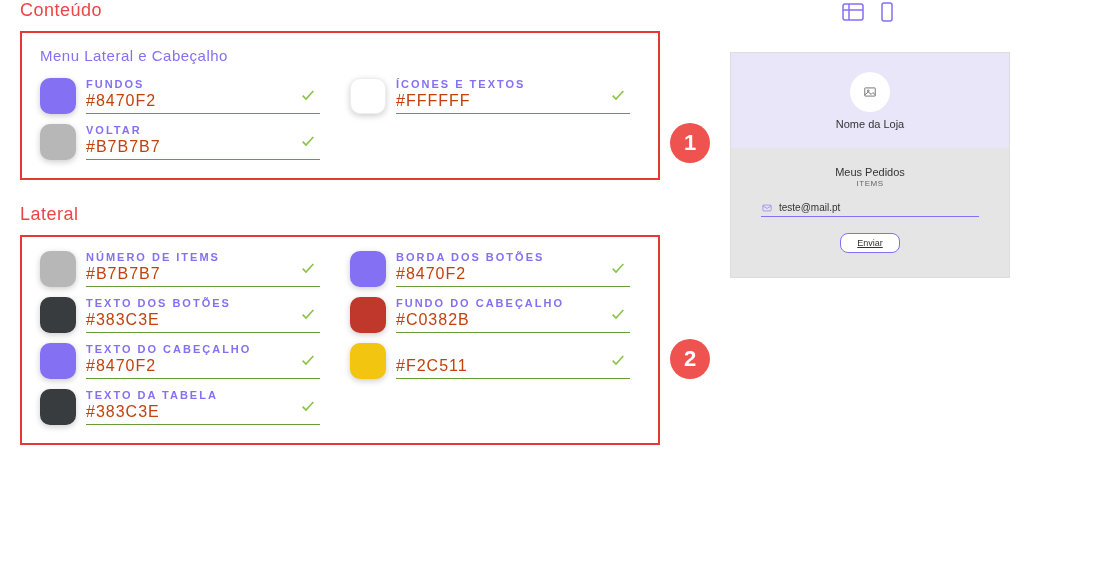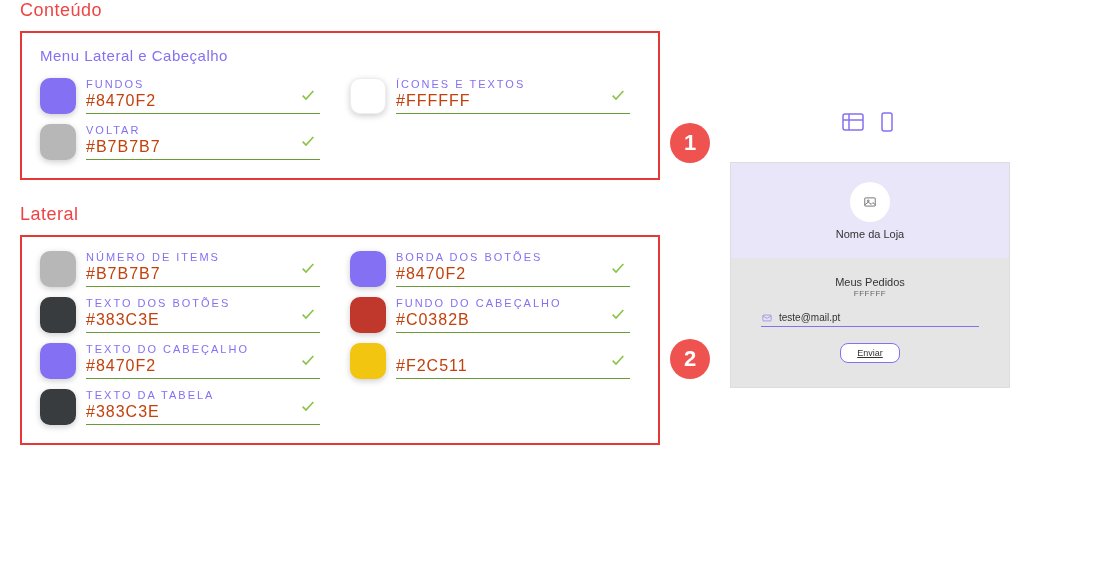--- a/index.html
+++ b/index.html
@@ -1,31 +1,31 @@
 <!DOCTYPE html>
 <html><head>
 <meta charset="utf-8">
 <style>
 * { box-sizing: border-box; margin: 0; padding: 0; font-family: -apple-system, BlinkMacSystemFont, "Segoe UI", sans-serif; }
 body { width: 1108px; height: 580px; background: #fff; position: relative; }
 
 .main { display: flex; padding: 0 0 0 20px; }
 .left { width: 640px; }
-.right { width: 420px; padding-top: 110px; position: relative; }
+.right { width: 420px; position: relative; }
 
 .section-title { color: #ef4444; font-size: 18px; font-weight: 500; letter-spacing: 0.5px; margin-bottom: 10px; }
 
 .box { border: 2px solid #E53935; padding: 14px 18px 18px 18px; margin-bottom: 24px; position: relative; }
 .box-title { color: #8470F2; font-size: 15px; font-weight: 400; letter-spacing: 0.5px; margin-bottom: 14px; }
 
 .fields { display: flex; flex-wrap: wrap; gap: 10px 30px; }
 .field { display: flex; align-items: flex-end; width: 280px; }
 .swatch { width: 36px; height: 36px; border-radius: 10px; flex-shrink: 0; margin-right: 10px; box-shadow: 0 2px 6px rgba(0,0,0,0.2); }
 .field-body { flex: 1; border-bottom: 1px solid #6b9b37; position: relative; padding-bottom: 3px; }
-.field-label { color: #8470F2; font-size: 11px; letter-spacing: 2px; font-weight: 400; text-transform: uppercase; }
+.field-label { color: #8470F2; font-size: 11px; letter-spacing: 2px; font-weight: 700; text-transform: uppercase; }
 .field-value { color: #c2410c; font-size: 16px; font-weight: 500; letter-spacing: 1px; margin-top: 2px; }
 .check { position: absolute; right: 2px; bottom: 6px; color: #8BC34A; }
 .check svg { width: 20px; height: 16px; }
 
 .badge { position: absolute; width: 40px; height: 40px; border-radius: 50%; background: #EF5350; color: #fff; font-size: 22px; font-weight: 700; display: flex; align-items: center; justify-content: center; right: -52px; }
 .badge-1 { top: 90px; }
 .badge-2 { top: 102px; }
 
 
 .view-icons { display: flex; justify-content: center; gap: 10px; margin-bottom: 24px; }
@@ -188,21 +188,21 @@
           <svg viewBox="0 0 24 24">
               <rect x="3" y="5" width="18" height="14" rx="1"></rect>
               <circle cx="9" cy="10" r="1.5"></circle>
               <path d="M3 17 L9 12 L14 16 L17 13 L21 17"></path>
             </svg>
         </div>
         <div class="store-name">Nome da Loja</div>
       </div>
       <div class="preview-body">
         <div class="pb-title">Meus Pedidos</div>
-        <div class="pb-sub">FFFFFF</div>
+        <div class="pb-sub">ITEMS</div>
         <div class="pb-input-wrap">
           <svg viewBox="0 0 24 24">
               <rect x="2" y="5" width="20" height="14" rx="2"></rect>
               <path d="M2 7 L12 13 L22 7"></path>
             </svg>
           <span class="pb-input">teste@mail.pt</span>
         </div>
         <button class="pb-btn">Enviar</button>
       </div>
     </div>

